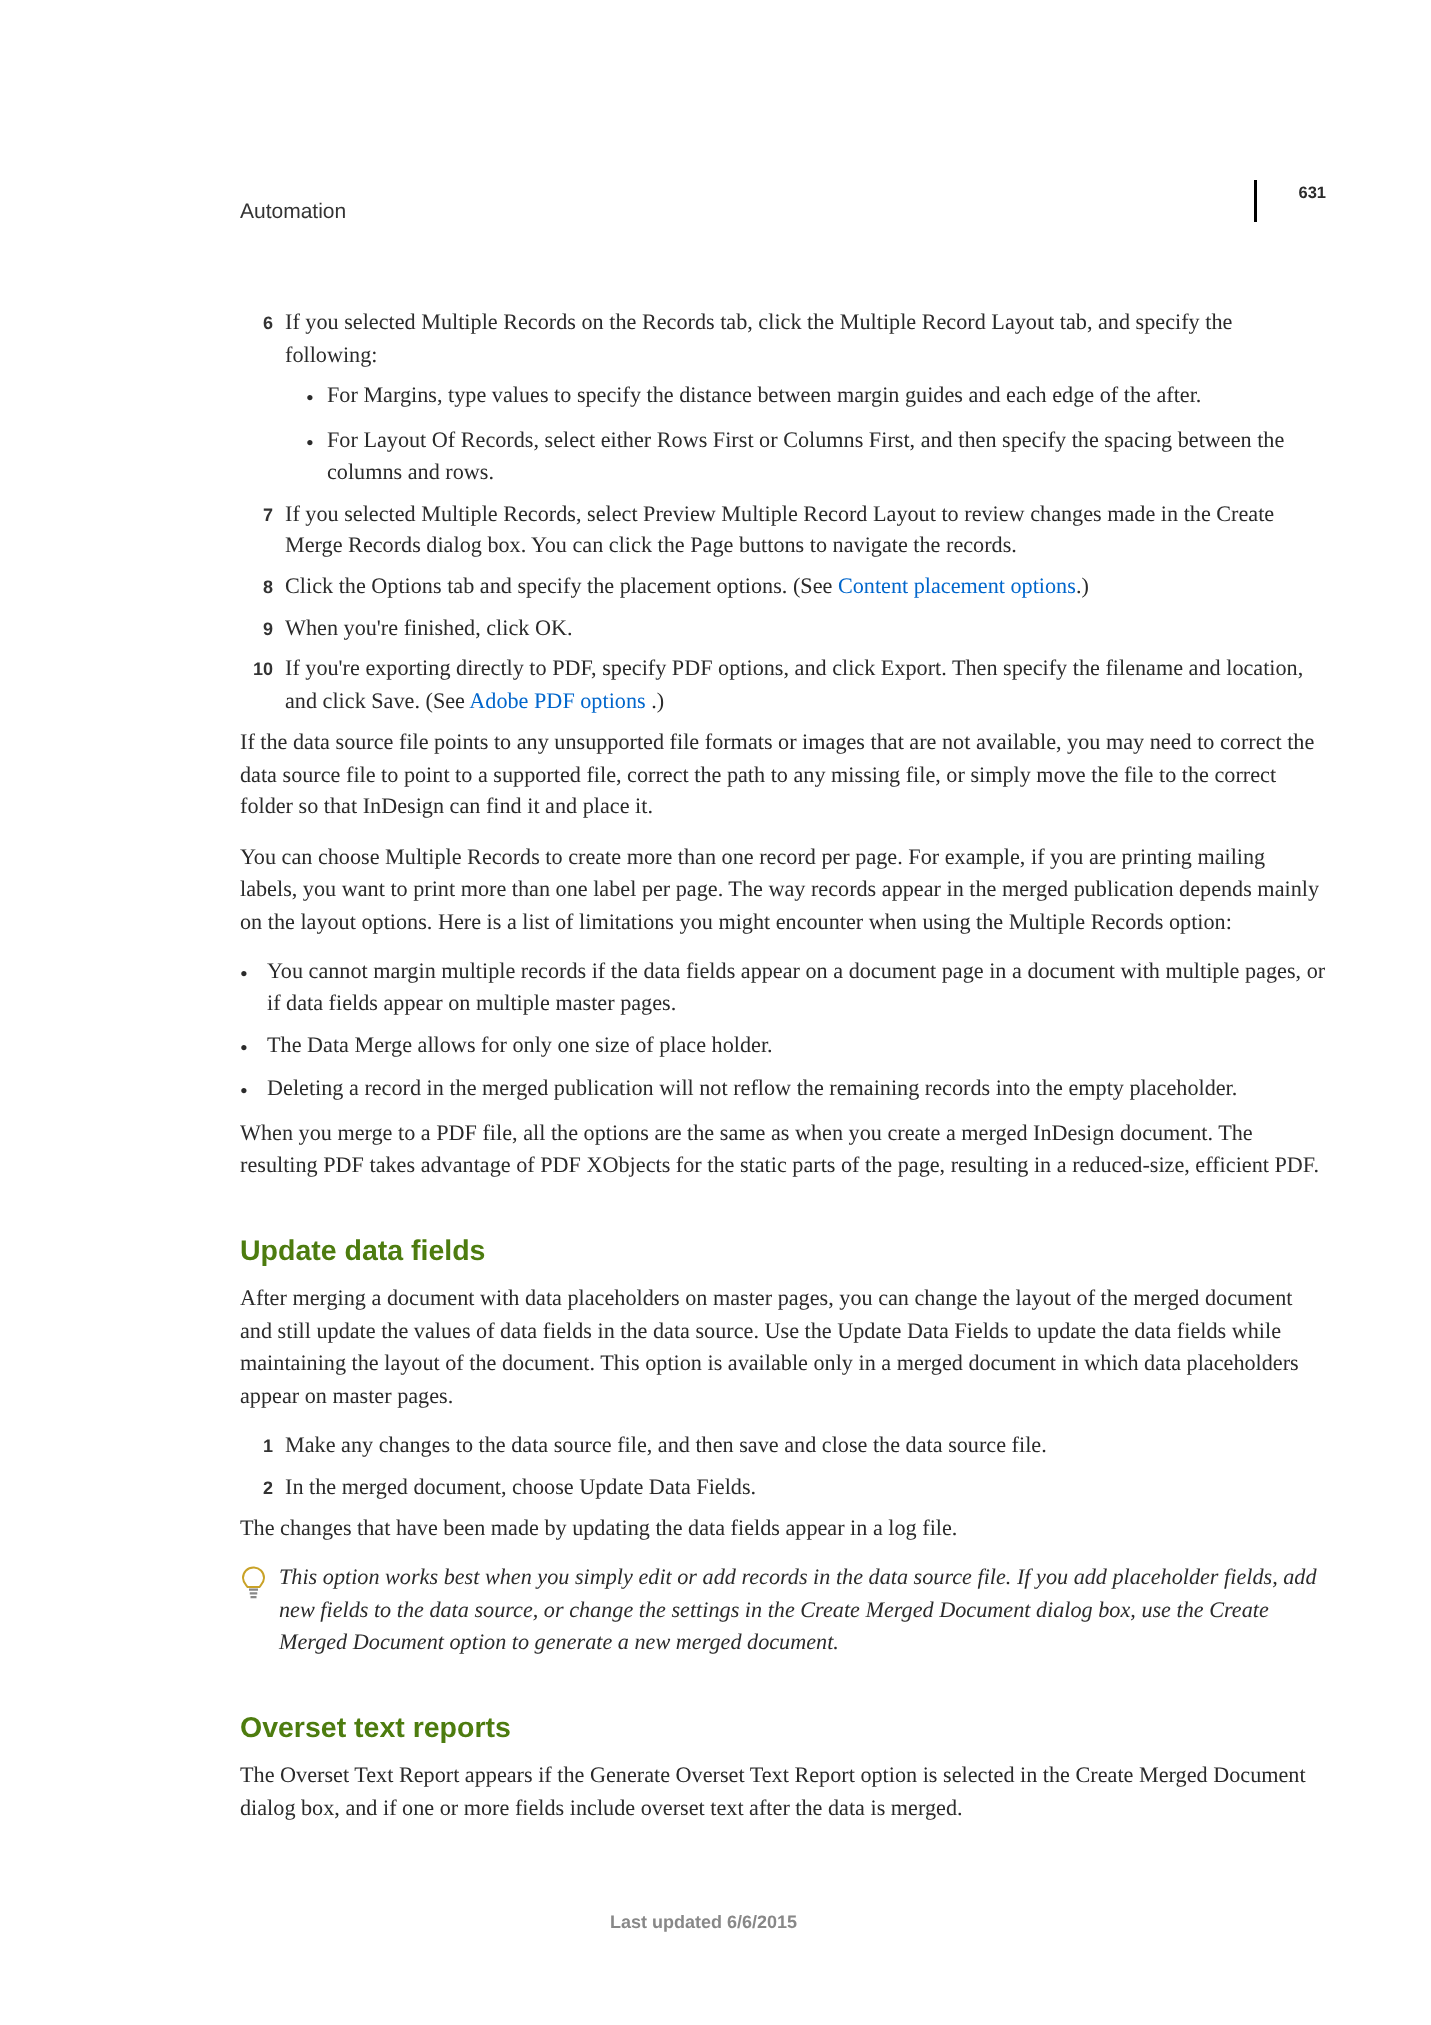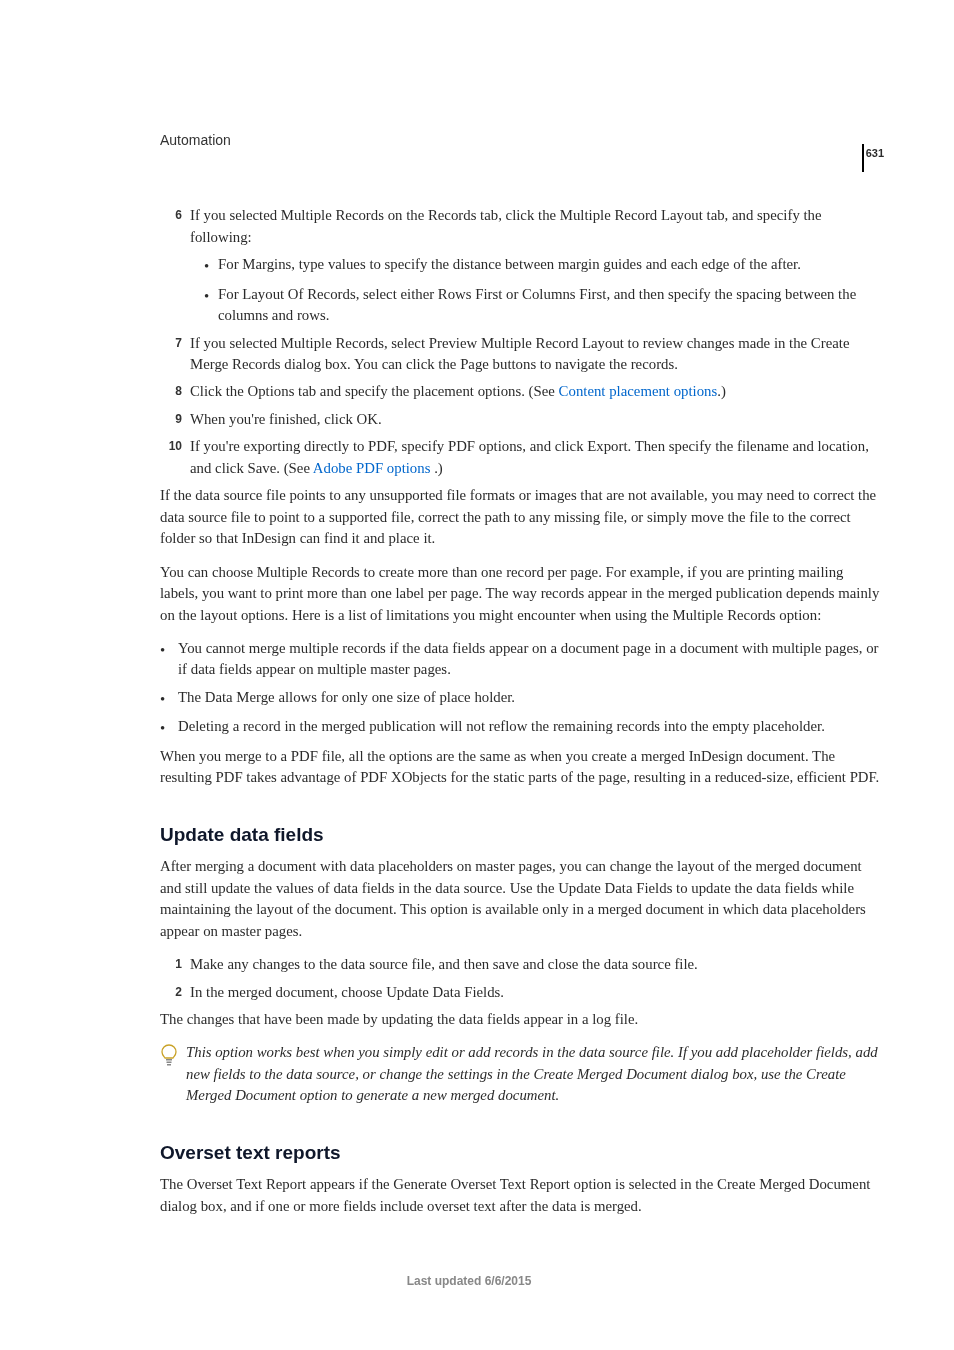--- a/index.html
+++ b/index.html
@@ -16,25 +16,24 @@
     height: 1350px;
     box-sizing: border-box;
     padding: 130px 70px 40px 160px;
     position: relative;
   }
   .page-num-box {
     position: absolute;
     top: 120px;
     right: 70px;
     border-left: 2px solid #000;
-    padding: 2px 0 10px 2px;
+    padding: 2px 0 10px 28px;
     font-family: "Myriad Pro", Arial, sans-serif;
     font-size: 11px;
     font-weight: 700;
-    margin-top: 24px;
   }
   .running-head {
     font-family: "Myriad Pro", Arial, sans-serif;
     font-size: 14px;
     font-weight: 400;
     color: #333;
     margin-bottom: 55px;
   }
   .ol-num {
     display: table;
@@ -96,21 +95,21 @@
     font-size: 15px;
     font-weight: 700;
     color: #333;
     margin-top: 24px;
     margin-bottom: 6px;
   }
   .h2 {
     font-family: "Myriad Pro", Arial, sans-serif;
     font-size: 19px;
     font-weight: 700;
-    color: #0f172a;
+    color: #4d7c0f;
     margin-top: 32px;
     margin-bottom: 8px;
   }
   .tip-row {
     display: table;
     margin-bottom: 17px;
   }
   .tip-row .icon {
     display: table-cell;
     width: 26px;
@@ -176,21 +175,21 @@
     <div class="txt">
       <span>If you're exporting directly to PDF, specify PDF options, and click Export. Then specify the filename and location, and click Save. (See </span><span class="link">Adobe PDF options </span><span>.)</span>
     </div>
   </div>
 
   <div class="para">If the data source file points to any unsupported file formats or images that are not available, you may need to correct the data source file to point to a supported file, correct the path to any missing file, or simply move the file to the correct folder so that InDesign can find it and place it.</div>
 
   <div class="para">You can choose Multiple Records to create more than one record per page. For example, if you are printing mailing labels, you want to print more than one label per page. The way records appear in the merged publication depends mainly on the layout options. Here is a list of limitations you might encounter when using the Multiple Records option:</div>
   <div class="bullet">
     <div class="dot">•</div>
-    <div class="txt">You cannot merge multiple records if the data fields appear on a document page in a document with multiple pages, or if data fields appear on multiple master pages.</div>
+    <div class="txt">You cannot margin multiple records if the data fields appear on a document page in a document with multiple pages, or if data fields appear on multiple master pages.</div>
   </div>
   <div class="bullet">
     <div class="dot">•</div>
     <div class="txt">The Data Merge allows for only one size of place holder.</div>
   </div>
   <div class="bullet">
     <div class="dot">•</div>
     <div class="txt">Deleting a record in the merged publication will not reflow the remaining records into the empty placeholder.</div>
   </div>
 

